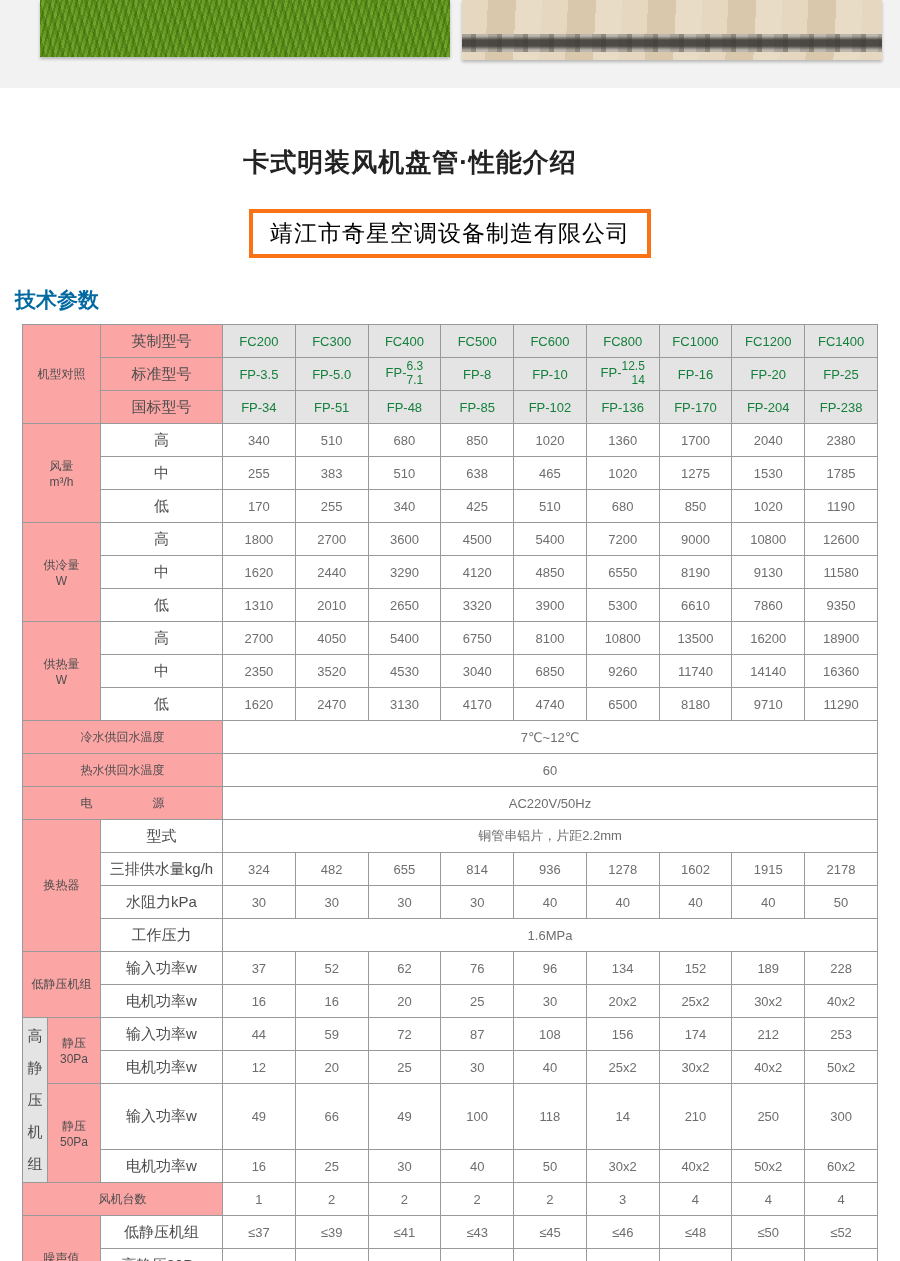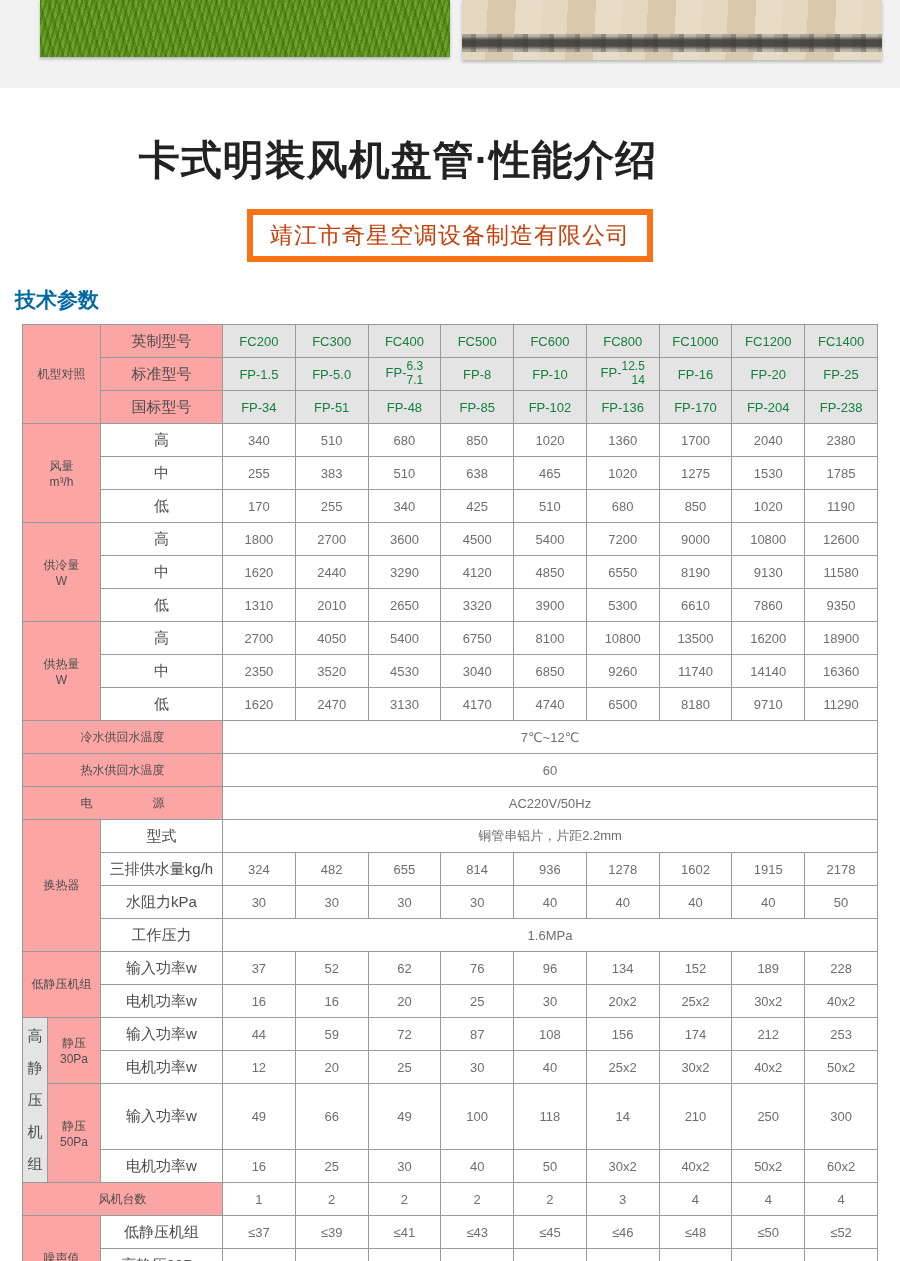--- a/index.html
+++ b/index.html
@@ -21,28 +21,28 @@
   }
   .photo.stone{
     left:462px;width:420px;height:60px;
     background:
       linear-gradient(rgba(0,0,0,0) 0 36px, rgba(58,56,52,.85) 40px 46px, rgba(0,0,0,0) 50px),
       repeating-linear-gradient(90deg, #a9a49a 0 9px, #8e897f 9px 14px, #bdb8ae 14px 26px) 0 34px / 100% 18px no-repeat,
       repeating-linear-gradient(93deg, #e6d8c0 0 26px, #d9c8ab 26px 54px, #e9dcc6 54px 80px);
   }
 
   .title{
-    position:absolute;top:133px;left:0;width:796px;margin:0;
-    text-align:center;font-size:41px;font-weight:800;color:#222;
+    position:absolute;top:133px;left:0;width:796px;margin:12px;
+    text-align:center;font-size:26px;font-weight:800;color:#222;
     letter-spacing:1px;
   }
   .company-box{
     position:absolute;top:209px;left:50%;transform:translateX(-50%);
-    border:6px solid #f97316;padding:5px 17px;
-    font-size:23px;color:#c2410c;letter-spacing:1px;white-space:nowrap;
+    border:4px solid #f97316;padding:5px 17px;
+    font-size:23px;color:#000000;letter-spacing:1px;white-space:nowrap;
   }
   .section-title{
     position:absolute;top:286px;left:15px;margin:0;
     font-size:21px;font-weight:700;color:#0369a1;
   }
 
   table.spec{
     position:absolute;top:324px;left:22px;width:856px;
     border-collapse:collapse;table-layout:fixed;
     background:#fff;
@@ -98,21 +98,21 @@
           <td class="c-hv">FC400</td>
           <td class="c-hv">FC500</td>
           <td class="c-hv">FC600</td>
           <td class="c-hv">FC800</td>
           <td class="c-hv">FC1000</td>
           <td class="c-hv">FC1200</td>
           <td class="c-hv">FC1400</td>
         </tr>
         <tr>
           <td class="c-h">标准型号</td>
-          <td class="c-hv">FP-1.5</td>
+          <td class="c-hv">FP-3.5</td>
           <td class="c-hv">FP-5.0</td>
           <td class="c-hv"><span>FP-</span><span class="stack">
               <span>6.3</span>
               <span>7.1</span>
             </span></td>
           <td class="c-hv">FP-8</td>
           <td class="c-hv">FP-10</td>
           <td class="c-hv"><span>FP-</span><span class="stack">
               <span>12.5</span>
               <span>14</span>

